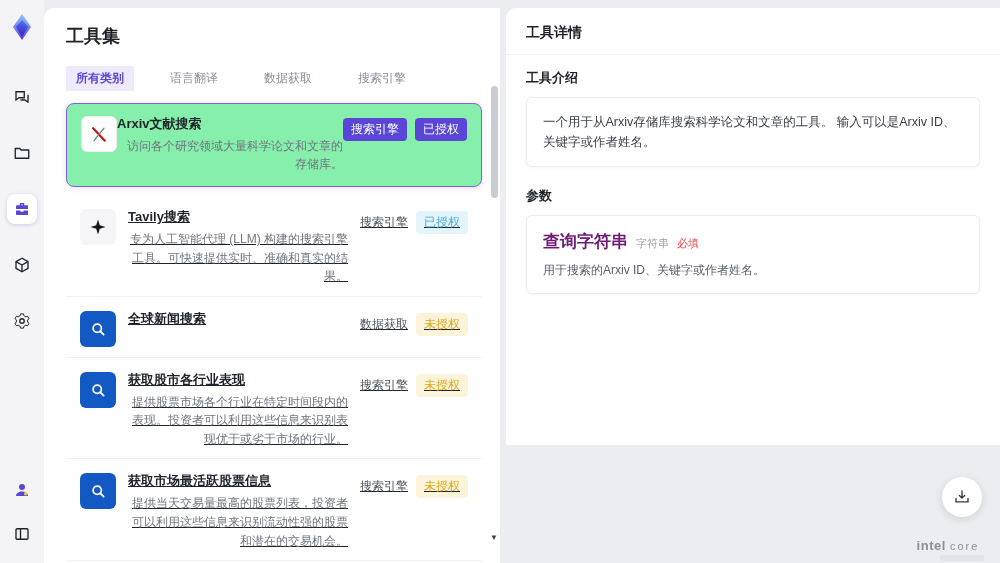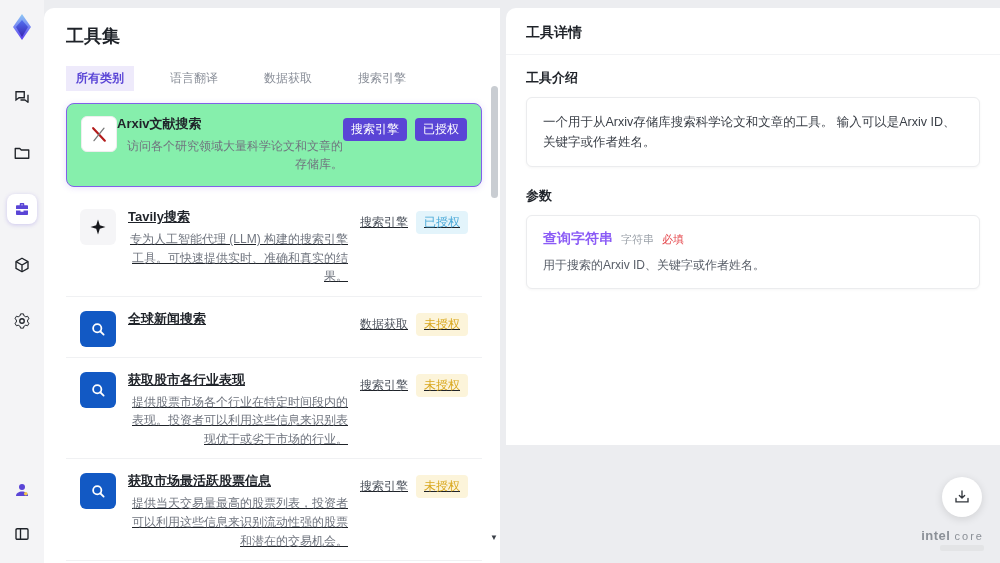--- a/index.html
+++ b/index.html
@@ -58,29 +58,29 @@
   .varrow { position:absolute; right:-1px; bottom:18px; width:10px; height:10px; font-size:8px; color:#3a3f47; line-height:10px; text-align:center; }
 
   
   .detail-head { padding:16px 20px 12px 20px; border-bottom:1px solid #f2f3f5; }
   .detail-title { font-size:14px; font-weight:bold; }
   .section-h { font-size:13px; font-weight:bold; padding:14px 20px 10px 20px; }
   .box { margin:0 20px; border:1px solid #ebecee; border-radius:6px; background:#fff;
     box-shadow:0 1px 3px rgba(0,0,0,.04); padding:14px 16px; }
   .intro-text { font-size:12.5px; color:#3a3f47; line-height:1.6; }
   .param-line { display:flex; align-items:baseline; gap:8px; }
-  .param-name { font-size:14px; font-weight:bold; color:#8b5cf6; }
+  .param-name { font-size:17px; font-weight:bold; color:#701a75; }
   .param-type { font-size:11px; color:#9aa0a8; }
   .param-req { font-size:11px; color:#e5484d; }
   .param-desc { font-size:12px; color:#585e68; margin-top:8px; line-height:1.5; }
 
   
   .float-dl { position:absolute; right:18px; bottom:46px; width:40px; height:40px; border-radius:50%;
     background:#ffffff; box-shadow:0 2px 8px rgba(0,0,0,.12); display:flex; align-items:center; justify-content:center; cursor:pointer; }
-  .intel { position:absolute; right:16px; bottom:12px; width:72px; text-align:right; color:#8b9097; }
+  .intel { position:absolute; right:16px; bottom:2px; width:72px; text-align:center; color:#8b9097; }
   .intel .row1 { font-size:13px; letter-spacing:.5px; }
   .intel .w1 { font-weight:bold; text-transform:lowercase; }
   .intel .w2 { font-size:11px; letter-spacing:2px; }
   .intel .row2 { height:6px; margin-top:2px; margin-left:28px; background:#e3e4e6; border-radius:2px; }
 </style>
 </head>
 <body>
 
 <div class="rail">
   <div class="rail-logo">

